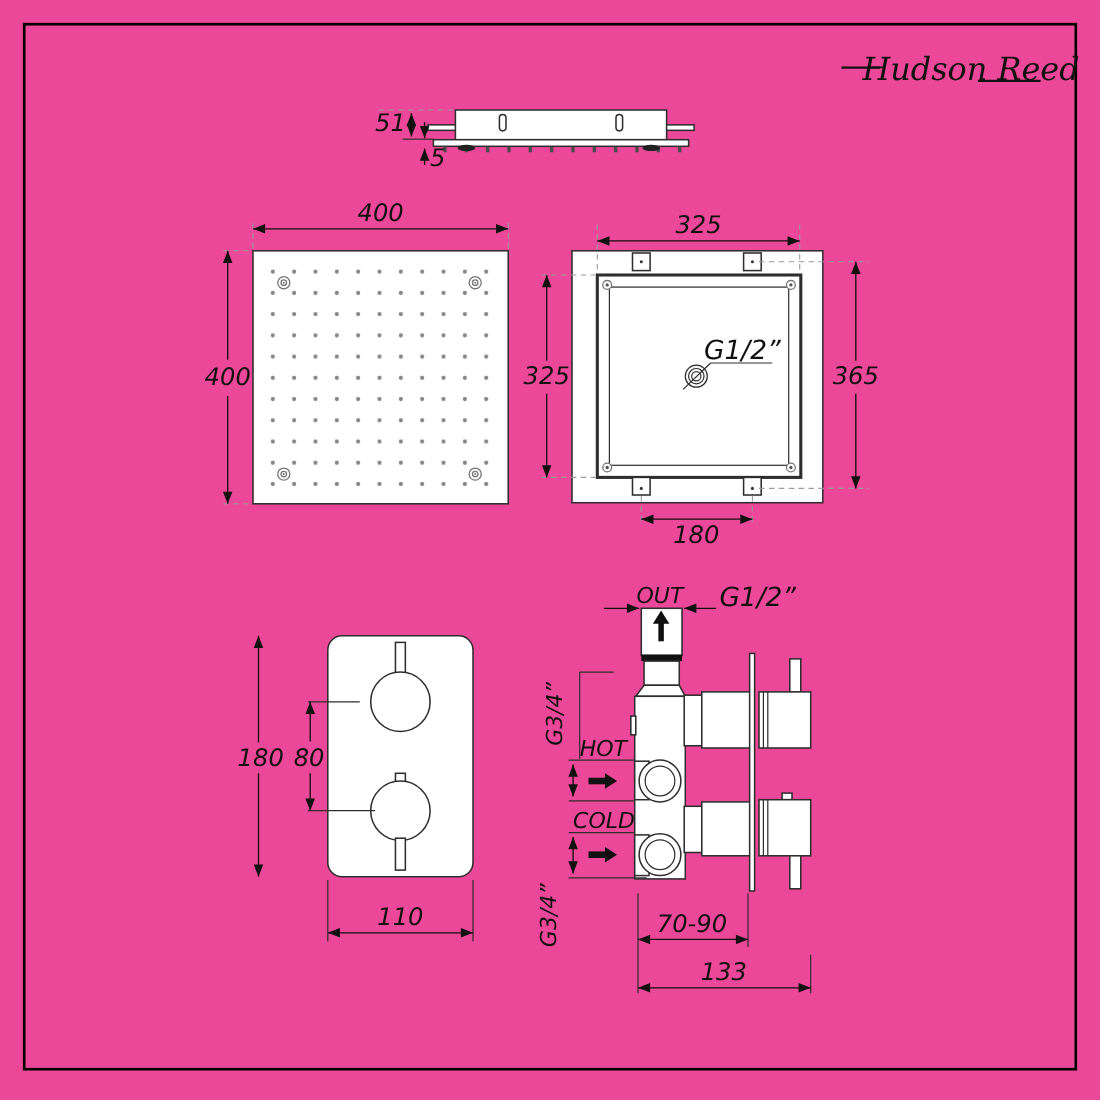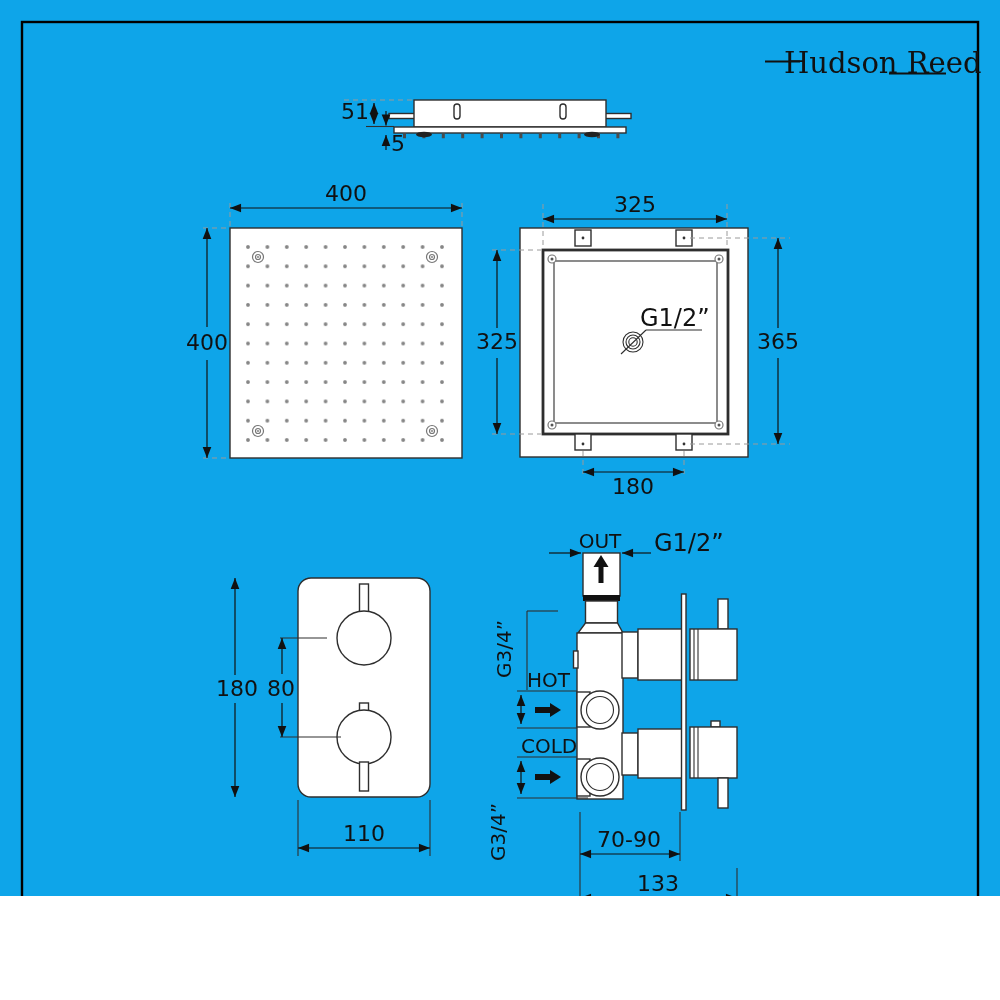--- a/index.html
+++ b/index.html
@@ -1,16 +1,16 @@
 <!DOCTYPE html>
 <html><head>
 <meta charset="utf-8">
 <style>
   html,body{margin:0;padding:0;background:#fff;}
-  #sheet{position:relative;width:1000px;height:896px;background:#0ea5e9;overflow:hidden;}
+  #sheet{position:relative;width:1000px;height:1000px;background:#ec4899;overflow:hidden;font-style:italic;}
   svg{position:absolute;left:0;top:0;}
   .outline{fill:#fff;stroke:#2e2e2e;stroke-width:1.4;}
   .thin{fill:none;stroke:#2e2e2e;stroke-width:1.1;}
   .thick{fill:none;stroke:#2e2e2e;stroke-width:2.8;}
   .dash{fill:none;stroke:#9a9a9a;stroke-width:1;stroke-dasharray:5 4;}
   .dim{fill:none;stroke:#111;stroke-width:1.2;}
   .solidblk{fill:#111;stroke:none;}
   .dimtxt{font-family:"DejaVu Sans","Liberation Sans",sans-serif;font-size:22px;fill:#111;}
   .lbltxt{font-family:"DejaVu Sans","Liberation Sans",sans-serif;font-size:20px;fill:#111;}
   .bigtxt{font-family:"DejaVu Sans","Liberation Sans",sans-serif;font-size:24px;fill:#111;}

